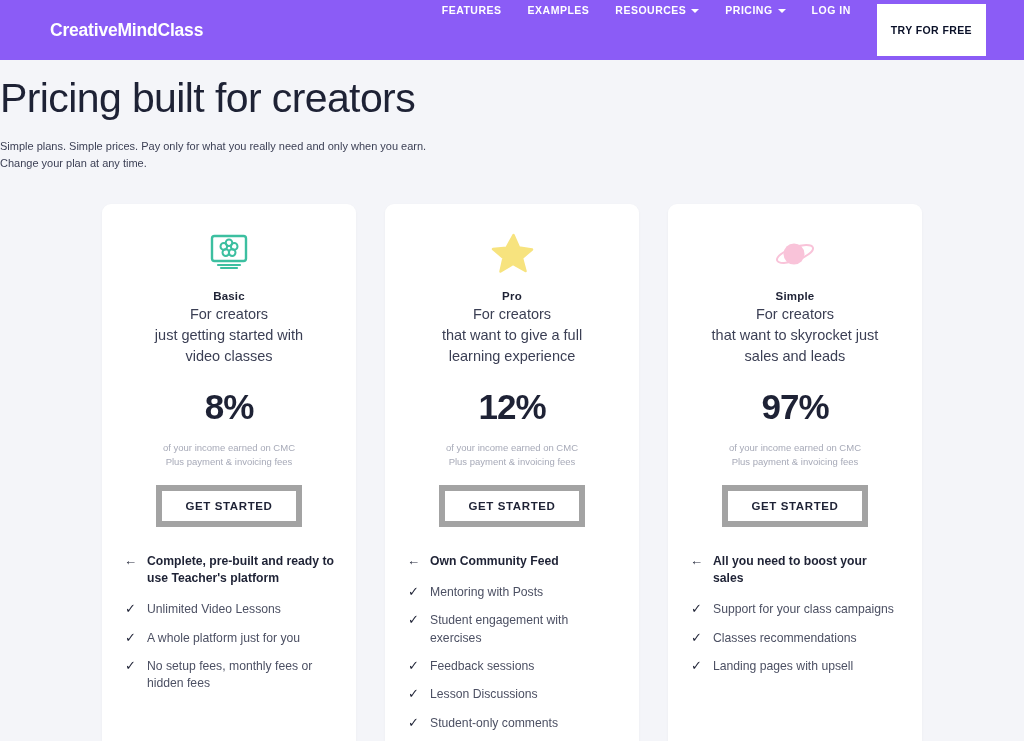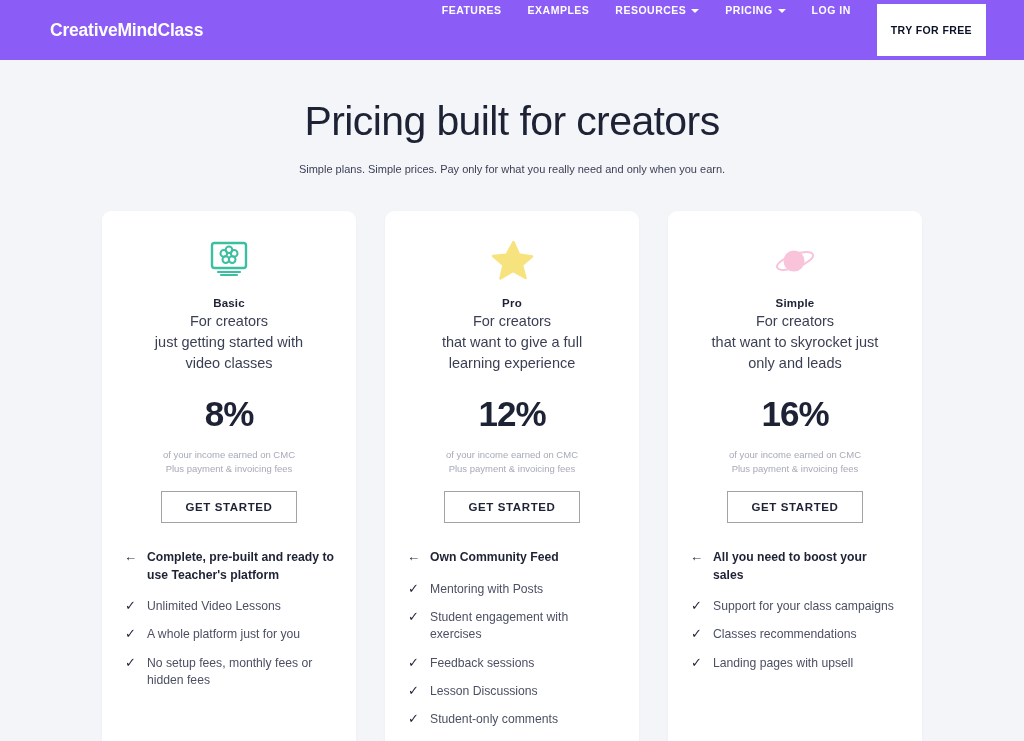--- a/index.html
+++ b/index.html
@@ -69,22 +69,21 @@
     text-transform: uppercase;
     padding: 20px 14px;
     border: none;
     cursor: pointer;
     white-space: nowrap;
     font-family: inherit;
   }
 
   
   .hero {
-    text-align: center;
-    padding-top: 36px;
+    padding-top: 13px;
   }
   .hero h1 {
     font-size: 41px;
     font-weight: normal;
     color: #1e2235;
     letter-spacing: -0.6px;
     line-height: 1.25;
   }
   .hero p {
     margin-top: 14px;
@@ -146,21 +145,21 @@
     line-height: 1.45;
     color: #a7aab8;
     margin-top: 14px;
   }
   .cta-wrap {
     display: flex;
     justify-content: center;
     margin-top: 16px;
   }
   .cta-btn {
-    border: 1px solid #a3a3a3;
+    border: 6px solid #a3a3a3;
     background: #ffffff;
     color: #1e2235;
     font-size: 11.5px;
     font-weight: bold;
     letter-spacing: 0.6px;
     text-transform: uppercase;
     padding: 9px 24px;
     cursor: pointer;
     font-family: inherit;
   }
@@ -216,20 +215,21 @@
         <span>LOG IN</span>
       </a>
       <button class="try-btn">TRY FOR FREE</button>
     </div>
 </div>
 
 <div class="hero">
   <h1>Pricing built for creators</h1>
   <p>
     <span>Simple plans. Simple prices. Pay only for what you really need and only when you earn.</span><br>
+    <span>Change your plan at any time.</span>
   </p>
 </div>
 
 <div class="cards">
     <div class="card">
       <div class="plan-icon">
         <svg width="48" height="46" viewBox="0 0 48 46">
           <rect x="7" y="5" width="34" height="25" rx="2.5" fill="none" stroke="#3cbfa0" stroke-width="2.4"></rect>
           <circle cx="24" cy="11.8" r="3.3" fill="none" stroke="#3cbfa0" stroke-width="2"></circle>
           <circle cx="29.2" cy="15.4" r="3.3" fill="none" stroke="#3cbfa0" stroke-width="2"></circle>
@@ -307,22 +307,22 @@
       </ul>
     </div>
     <div class="card">
       <div class="plan-icon">
         <svg width="48" height="46" viewBox="0 0 48 46">
           <ellipse cx="24" cy="23" rx="19" ry="6.5" transform="rotate(-20 24 23)" fill="none" stroke="#f9c3d9" stroke-width="2"></ellipse>
           <circle cx="23" cy="23" r="10.5" fill="#f9c3d9"></circle>
         </svg>
       </div>
       <div class="plan-name">Simple</div>
-      <div class="plan-desc"><span>For creators</span><br><span>that want to skyrocket just</span><br><span>only and leads</span></div>
-      <div class="plan-price">16%</div>
+      <div class="plan-desc"><span>For creators</span><br><span>that want to skyrocket just</span><br><span>sales and leads</span></div>
+      <div class="plan-price">97%</div>
       <div class="plan-fine"><span>of your income earned on CMC</span><br><span>Plus payment &amp; invoicing fees</span></div>
       <div class="cta-wrap">
         <button class="cta-btn">GET STARTED</button>
       </div>
       <ul class="features">
         <li class="feature highlight">
           <span class="bullet">←</span>
           <span>All you need to boost your sales</span>
         </li>
         <li class="feature">

